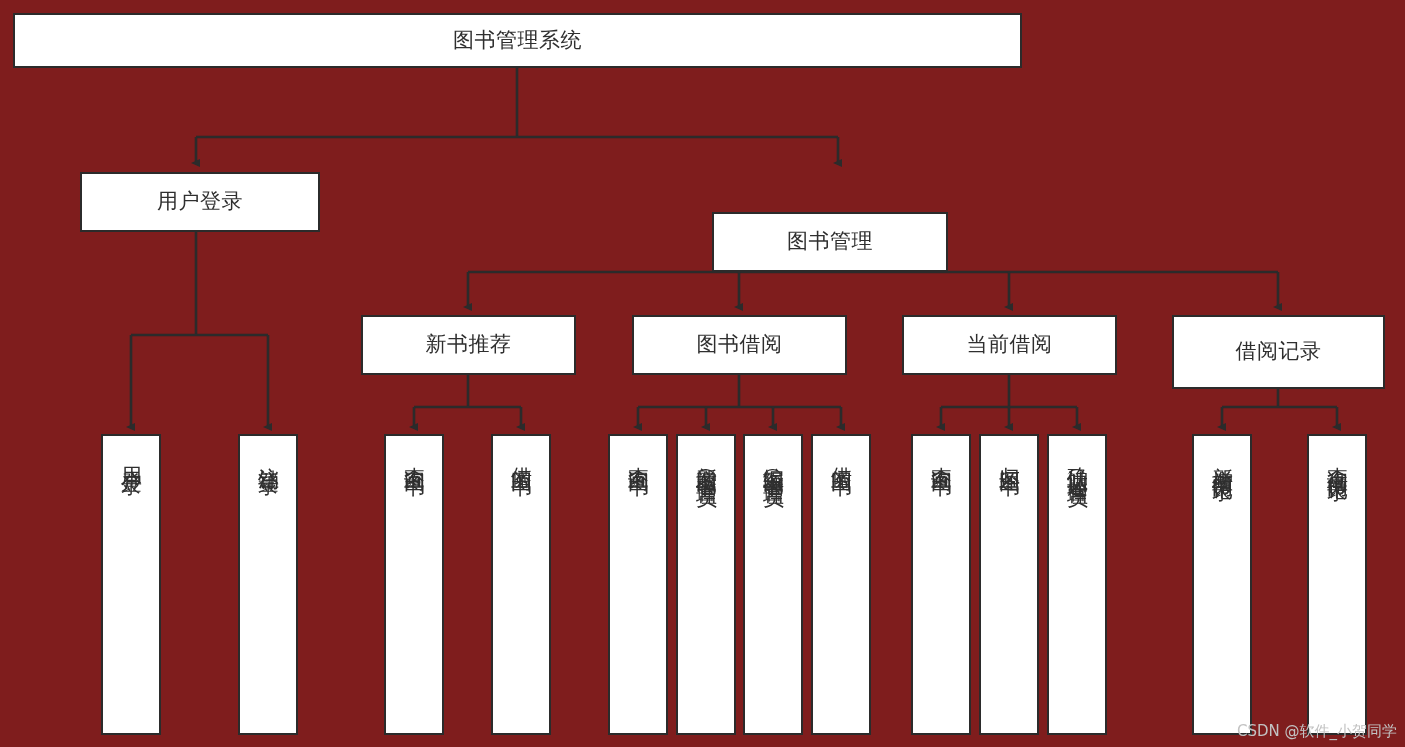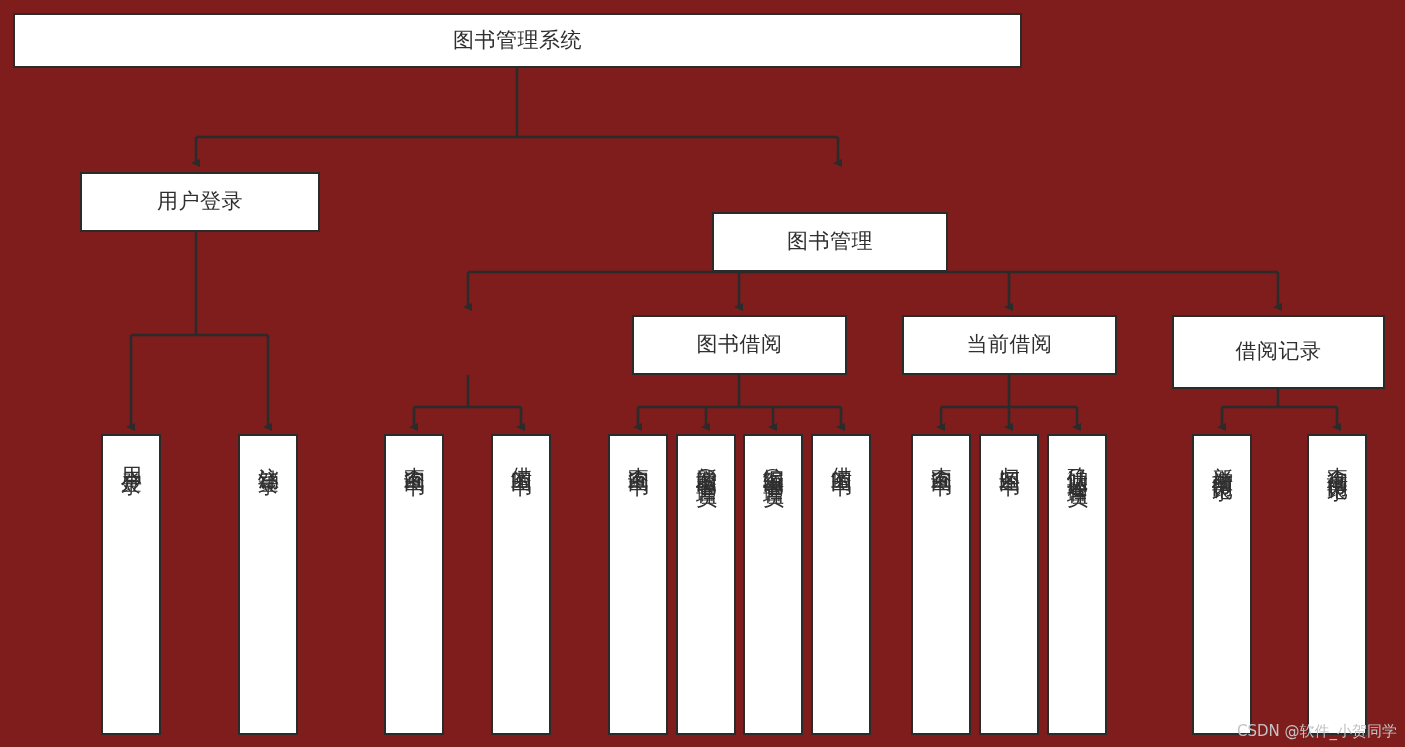--- a/index.html
+++ b/index.html
@@ -128,20 +128,23 @@
     <span class="node-label">图书管理系统</span>
   </div>
 
   <div class="node horizontal" style="left:80px; top:172px; width:240px; height:60px;">
     <span class="node-label">用户登录</span>
   </div>
   <div class="node horizontal" style="left:712px; top:172px; width:236px; height:60px;margin-top:40px;">
     <span class="node-label">图书管理</span>
   </div>
 
+  <div class="node horizontal" style="left:361px; top:315px; width:215px; height:60px;">
+    <span class="node-label">新书推荐</span>
+  </div>
   <div class="node horizontal" style="left:902px; top:315px; width:215px; height:60px;">
     <span class="node-label">当前借阅</span>
   </div>
   <div class="node horizontal" style="left:632px; top:315px; width:215px; height:60px;">
     <span class="node-label">图书借阅</span>
   </div>
   <div class="node horizontal" style="left:1172px; top:315px; width:213px; height:74px;">
     <span class="node-label">借阅记录</span>
   </div>
 

